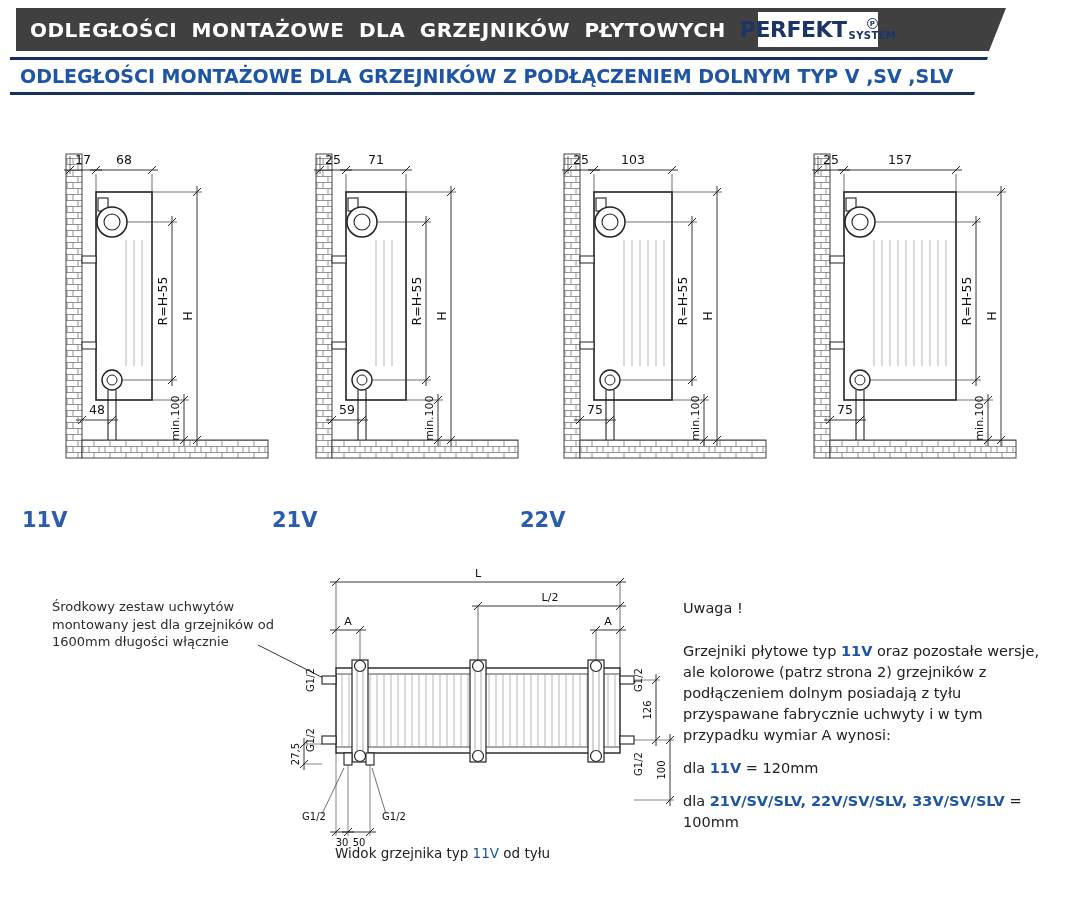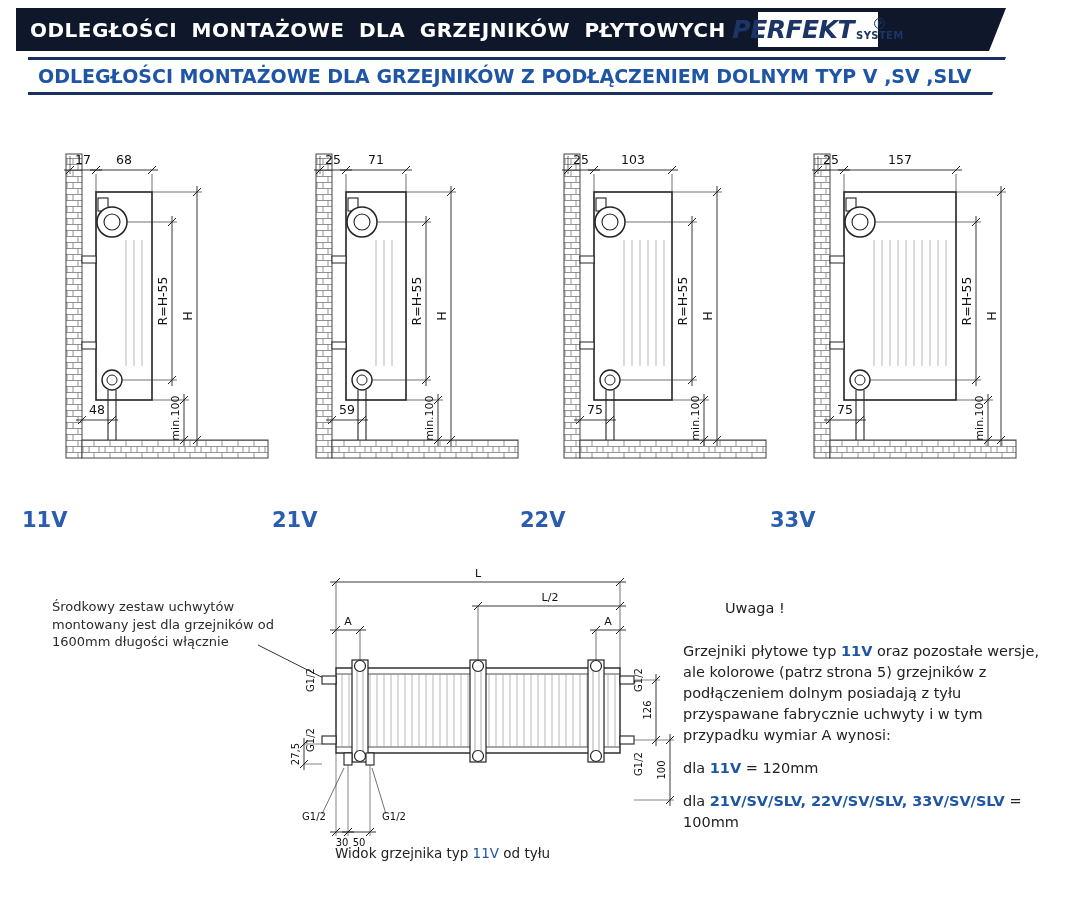--- a/index.html
+++ b/index.html
@@ -1,47 +1,47 @@
 <!DOCTYPE html>
 <html><head>
 <meta charset="utf-8">
 <style>
   *{margin:0;padding:0;box-sizing:border-box;}
   html,body{width:1072px;height:898px;}
   body{font-family:"DejaVu Sans",sans-serif;background:#fff;position:relative;overflow:hidden;}
 
-  .banner1{position:absolute;left:16px;top:8px;width:990px;height:43px;background:#0f172a;
+  .banner1{position:absolute;left:16px;top:8px;width:990px;height:43px;background:#404040;
     clip-path:polygon(0 0,100% 0,calc(100% - 17px) 100%,0 100%);color:#fff;display:flex;align-items:center;}
   .b1text{font-weight:bold;font-size:20px;letter-spacing:.5px;word-spacing:7px;padding-left:14px;white-space:nowrap;}
   .logo{position:absolute;right:128px;top:4px;height:35px;width:120px;background:#fff;
     display:flex;align-items:center;justify-content:center;gap:2px;}
-  .logo .brand{color:#1c3566;font-weight:bold;font-style:italic;font-size:25px;letter-spacing:-0.5px;}
+  .logo .brand{color:#1c3566;font-weight:bold;font-size:22px;letter-spacing:-0.5px;}
   .markcol{display:flex;flex-direction:column;align-items:center;gap:1px;}
   .mark{width:11px;height:11px;border:1.2px solid #1c3566;border-radius:50%;font-size:7px;
     display:flex;align-items:center;justify-content:center;color:#1c3566;font-weight:bold;}
   .logo .sub{color:#1c3566;font-size:10px;font-weight:bold;letter-spacing:.4px;}
 
-  .banner2{position:absolute;left:28px;top:57px;width:978px;height:38px;background:#fff;
+  .banner2{position:absolute;left:10px;top:57px;width:978px;height:38px;background:#fff;
     border-top:3px solid #17305e;border-bottom:3px solid #17305e;
     clip-path:polygon(0 0,100% 0,calc(100% - 14px) 100%,0 100%);display:flex;align-items:center;}
   .banner2 span{color:#1e55a4;font-weight:bold;font-size:19px;padding-left:10px;white-space:nowrap;}
 
   .diagram{position:absolute;top:128px;width:250px;}
   .diagram svg{display:block;}
   .dlabel{font-size:21px;font-weight:bold;color:#2a5db0;margin-top:40px;}
 
   .left-note{position:absolute;left:52px;top:598px;width:222px;font-size:13px;color:#2b2b2b;line-height:1.35;}
   .leader{position:absolute;left:250px;top:560px;pointer-events:none;}
   .bottom-view{position:absolute;left:278px;top:568px;}
   .caption{position:absolute;left:335px;top:845px;width:330px;font-size:13.5px;color:#222;}
   .blue{color:#1e55a4;}
   .em{color:#1e55a4;font-weight:bold;}
 
   .uwaga{position:absolute;left:683px;top:598px;width:378px;font-size:14.5px;color:#222;line-height:1.45;}
-  .uwaga-title{margin-bottom:22px;margin-left:42px;}
+  .uwaga-title{margin-bottom:22px;}
   .uwaga p{margin-bottom:6px;}
   .uline{margin-top:12px;}
 </style>
 </head>
 <body>
 
 <div class="banner1">
   <span class="b1text">ODLEGŁOŚCI MONTAŻOWE DLA GRZEJNIKÓW PŁYTOWYCH</span>
   <div class="logo">
     <span class="brand">PERFEKT</span>
@@ -285,21 +285,20 @@
       <text x="226" y="188" font-size="12.5" fill="#111" text-anchor="middle" font-family="DejaVu Sans, sans-serif" transform="rotate(-90 226 188)">H</text>
       <line x1="218" y1="266" x2="218" y2="318" stroke="#222" stroke-width="0.9"></line>
       <line x1="214" y1="276" x2="222" y2="268" stroke="#222" stroke-width="1"></line>
       <line x1="214" y1="316" x2="222" y2="308" stroke="#222" stroke-width="1"></line>
       <text x="213" y="290" font-size="11" fill="#111" text-anchor="middle" font-family="DejaVu Sans, sans-serif" transform="rotate(-90 213 290)">min.100</text>
       <line x1="54" y1="292" x2="96" y2="292" stroke="#222" stroke-width="0.9"></line>
       <line x1="56" y1="296" x2="64" y2="288" stroke="#222" stroke-width="1"></line>
       <line x1="86" y1="296" x2="94" y2="288" stroke="#222" stroke-width="1"></line>
       <text x="75" y="286" font-size="12.5" fill="#111" text-anchor="middle" font-family="DejaVu Sans, sans-serif">75</text>
     </svg>
-  <div class="dlabel">33V</div>
 </div>
 
 <div class="left-note">Środkowy zestaw uchwytów montowany jest dla grzejników od 1600mm długości włącznie</div>
 
 <svg class="leader" width="240" height="230" viewBox="0 0 240 230">
   <line x1="8" y1="85" x2="228" y2="196" stroke="#333" stroke-width="1"></line>
 </svg>
 
 <svg id="bv" class="bottom-view" viewBox="0 0 400 290" width="400" height="290">
     <line x1="52" y1="14" x2="348" y2="14" stroke="#222" stroke-width="0.9"></line>
@@ -424,16 +423,16 @@
     <line x1="44" y1="246" x2="66" y2="200" stroke="#333" stroke-width="0.7"></line>
     <line x1="108" y1="246" x2="94" y2="200" stroke="#333" stroke-width="0.7"></line>
   </svg>
 
 <div class="caption">
   <span>Widok grzejnika typ </span><span class="blue">11V</span><span> od tyłu</span>
 </div>
 
 <div class="uwaga">
   <div class="uwaga-title">Uwaga !</div>
-  <p><span>Grzejniki płytowe typ </span><span class="em">11V</span><span> oraz pozostałe wersje, ale kolorowe (patrz strona 5) grzejników z podłączeniem dolnym posiadają z tyłu przyspawane fabrycznie uchwyty i w tym przypadku wymiar A wynosi:</span></p>
+  <p><span>Grzejniki płytowe typ </span><span class="em">11V</span><span> oraz pozostałe wersje, ale kolorowe (patrz strona 2) grzejników z podłączeniem dolnym posiadają z tyłu przyspawane fabrycznie uchwyty i w tym przypadku wymiar A wynosi:</span></p>
   <div class="uline"><span>dla </span><span class="em">11V</span><span> = 120mm</span></div>
   <div class="uline"><span>dla </span><span class="em">21V/SV/SLV, 22V/SV/SLV, 33V/SV/SLV</span><span> = 100mm</span></div>
 </div>
 
 </body></html>

